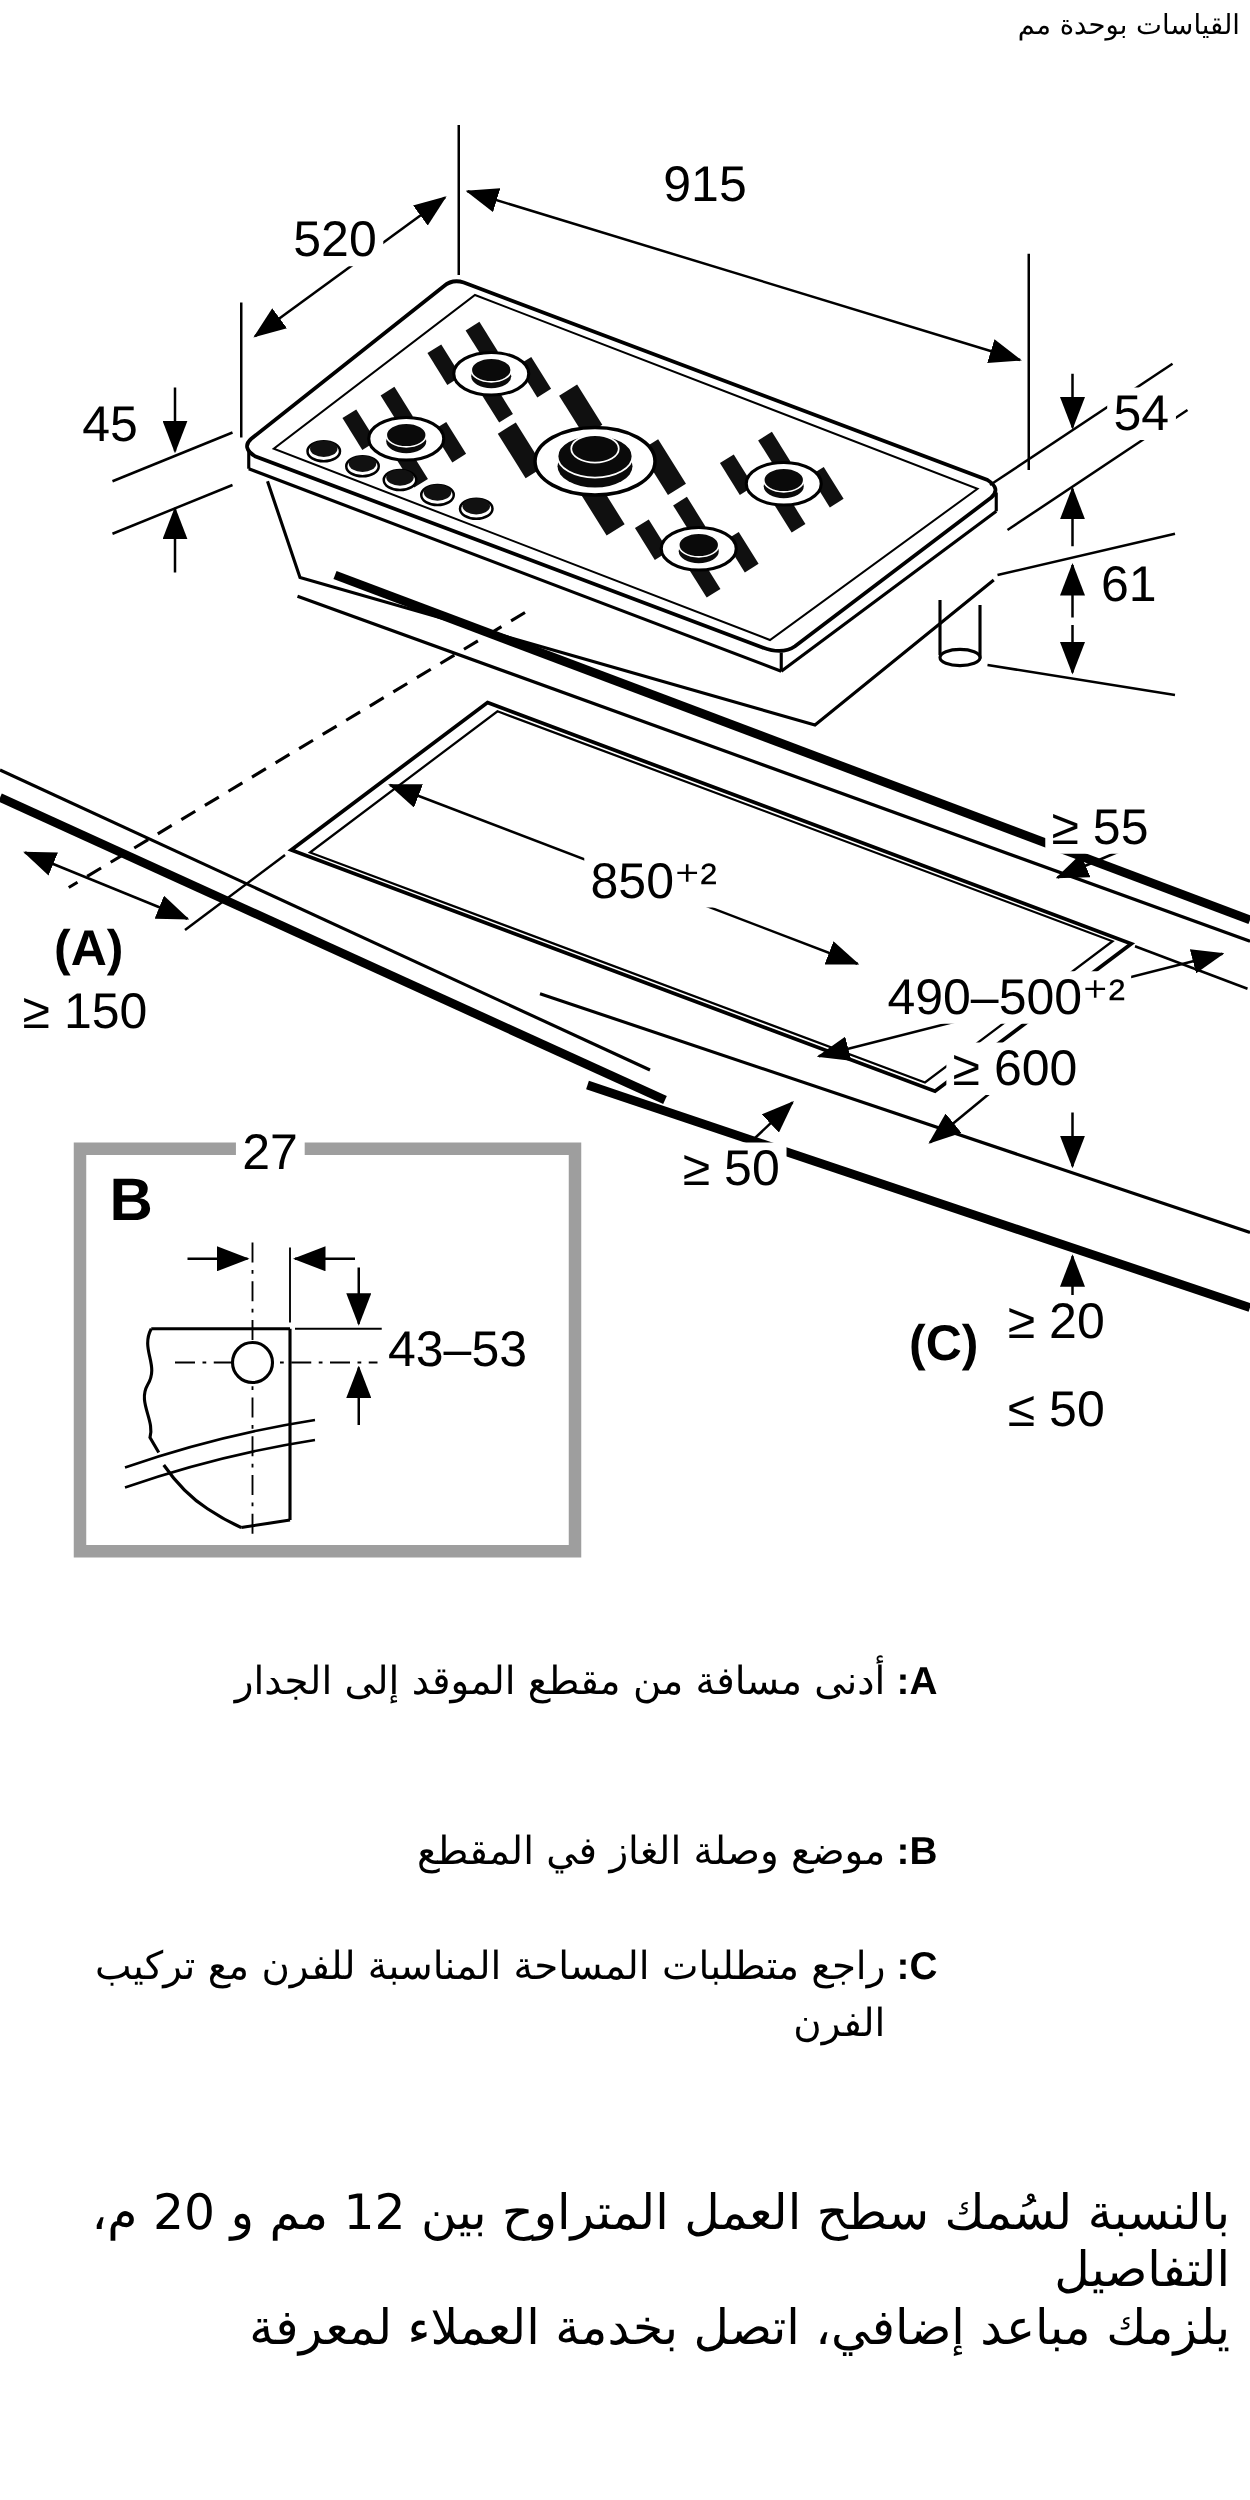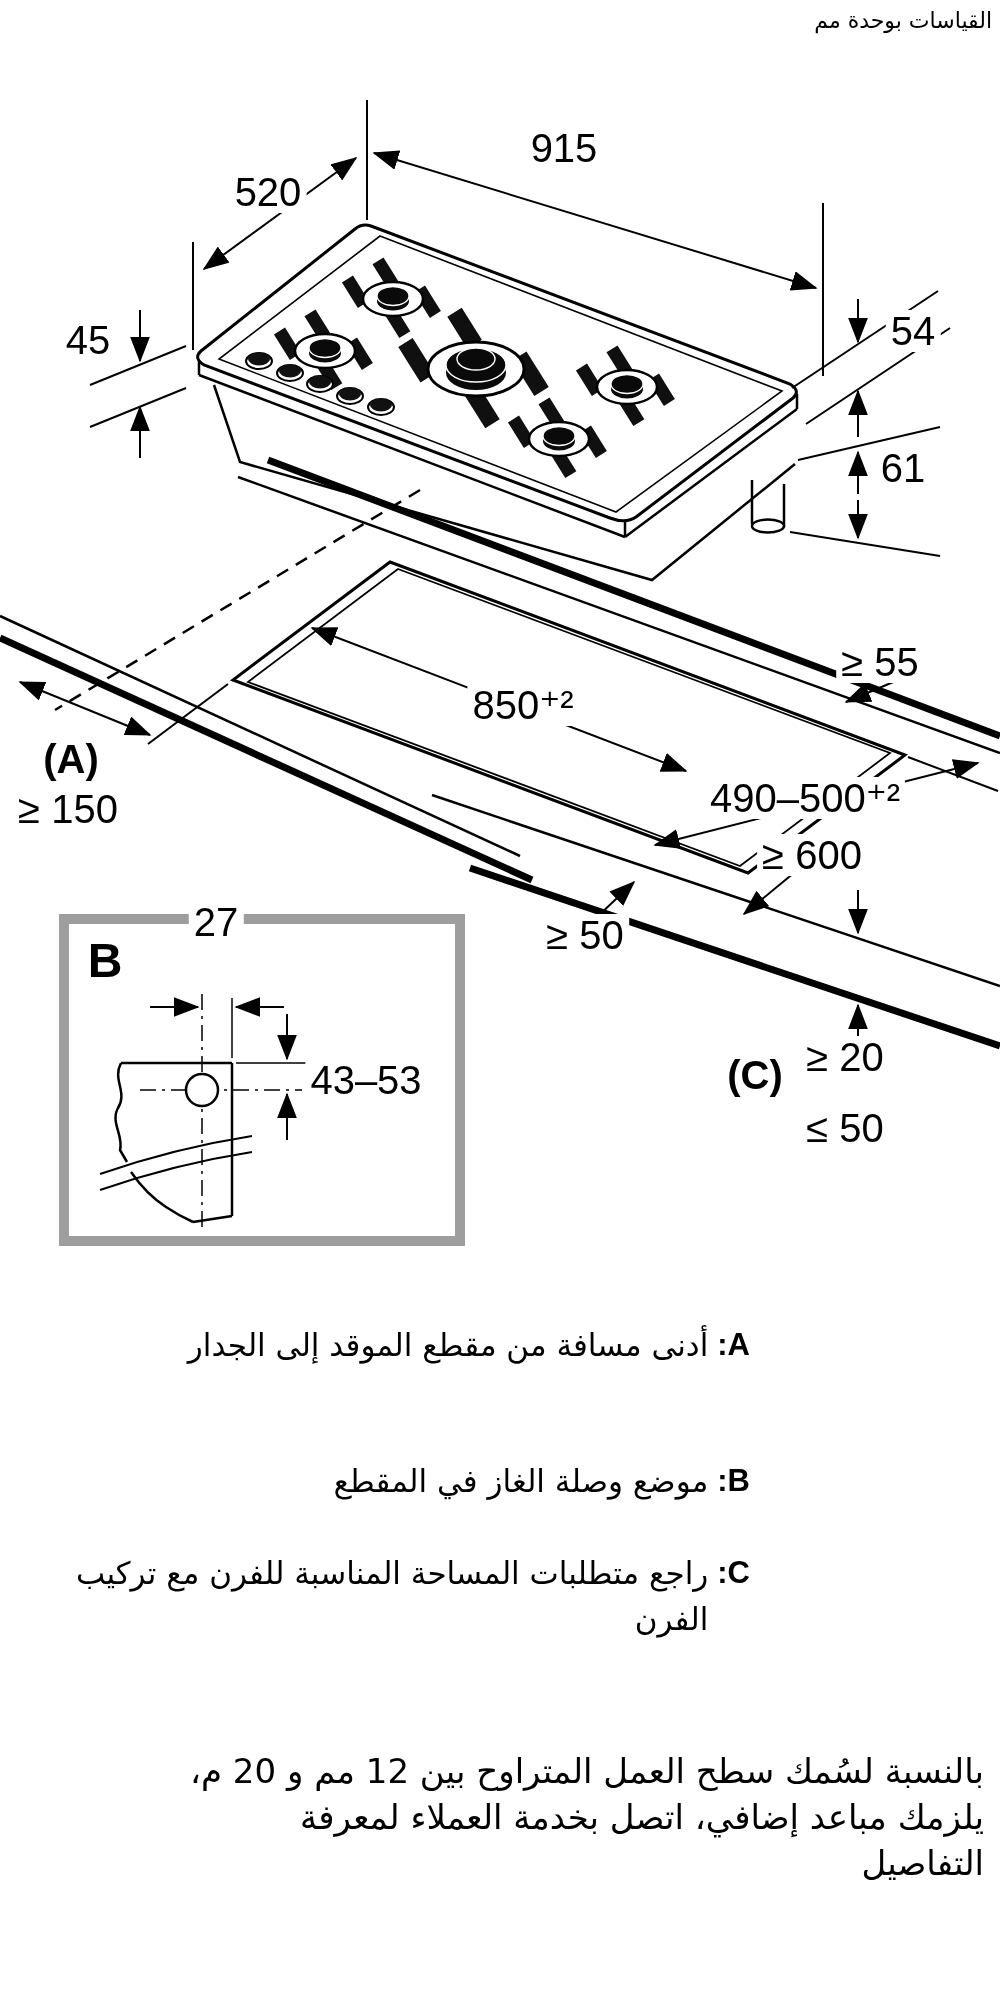--- a/index.html
+++ b/index.html
@@ -9,21 +9,21 @@
   .lbl{position:absolute;transform:translate(-50%,-50%);font-size:40px;line-height:1;
        background:#fff;padding:1px 5px;white-space:nowrap;}
   .lbl.bold{font-weight:bold;}
   .lbl.big{font-size:48px;}
   .title{position:absolute;top:8px;right:8px;font-size:22px;direction:rtl;
          font-family:"DejaVu Sans",sans-serif;white-space:nowrap;}
   .legend-row{position:absolute;right:250px;direction:rtl;display:flex;gap:9px;
               font-size:31px;line-height:46px;font-family:"DejaVu Sans",sans-serif;
               text-align:right;white-space:nowrap;}
   .legend-row .letter{font-weight:bold;font-family:"Liberation Sans","DejaVu Sans",sans-serif;}
-  .note{position:absolute;right:16px;direction:rtl;text-align:right;font-size:34px;
+  .note{position:absolute;right:16px;direction:rtl;text-align:right;font-size:39px;
         line-height:46px;font-family:"DejaVu Sans",sans-serif;white-space:nowrap;}
 </style>
 </head>
 <body>
 
 <svg width="1000" height="2000" viewBox="0 0 1000 2000">
   <defs>
     <marker id="arr" viewBox="0 0 13 10" refX="12.2" refY="5" markerWidth="26" markerHeight="20" orient="auto-start-reverse" markerUnits="userSpaceOnUse">
       <path d="M0,0 L13,5 L0,10 Z" fill="#000"></path>
     </marker>
@@ -238,15 +238,15 @@
   <span class="letter">B:</span>
   <span>موضع وصلة الغاز في المقطع</span>
 </div>
 <div class="legend-row" style="top:1550px;">
   <span class="letter">C:</span>
   <span style="white-space:normal;"><span>راجع متطلبات المساحة المناسبة للفرن مع تركيب الفرن</span><br></span>
 </div>
 
 <div class="note" style="top:1748px;">
   <div>بالنسبة لسُمك سطح العمل المتراوح بين 12 مم و 20 م،</div>
+  <div>التفاصيل</div>
   <div>يلزمك مباعد إضافي، اتصل بخدمة العملاء لمعرفة</div>
-  <div>التفاصيل</div>
 </div>
 
 </body></html>

